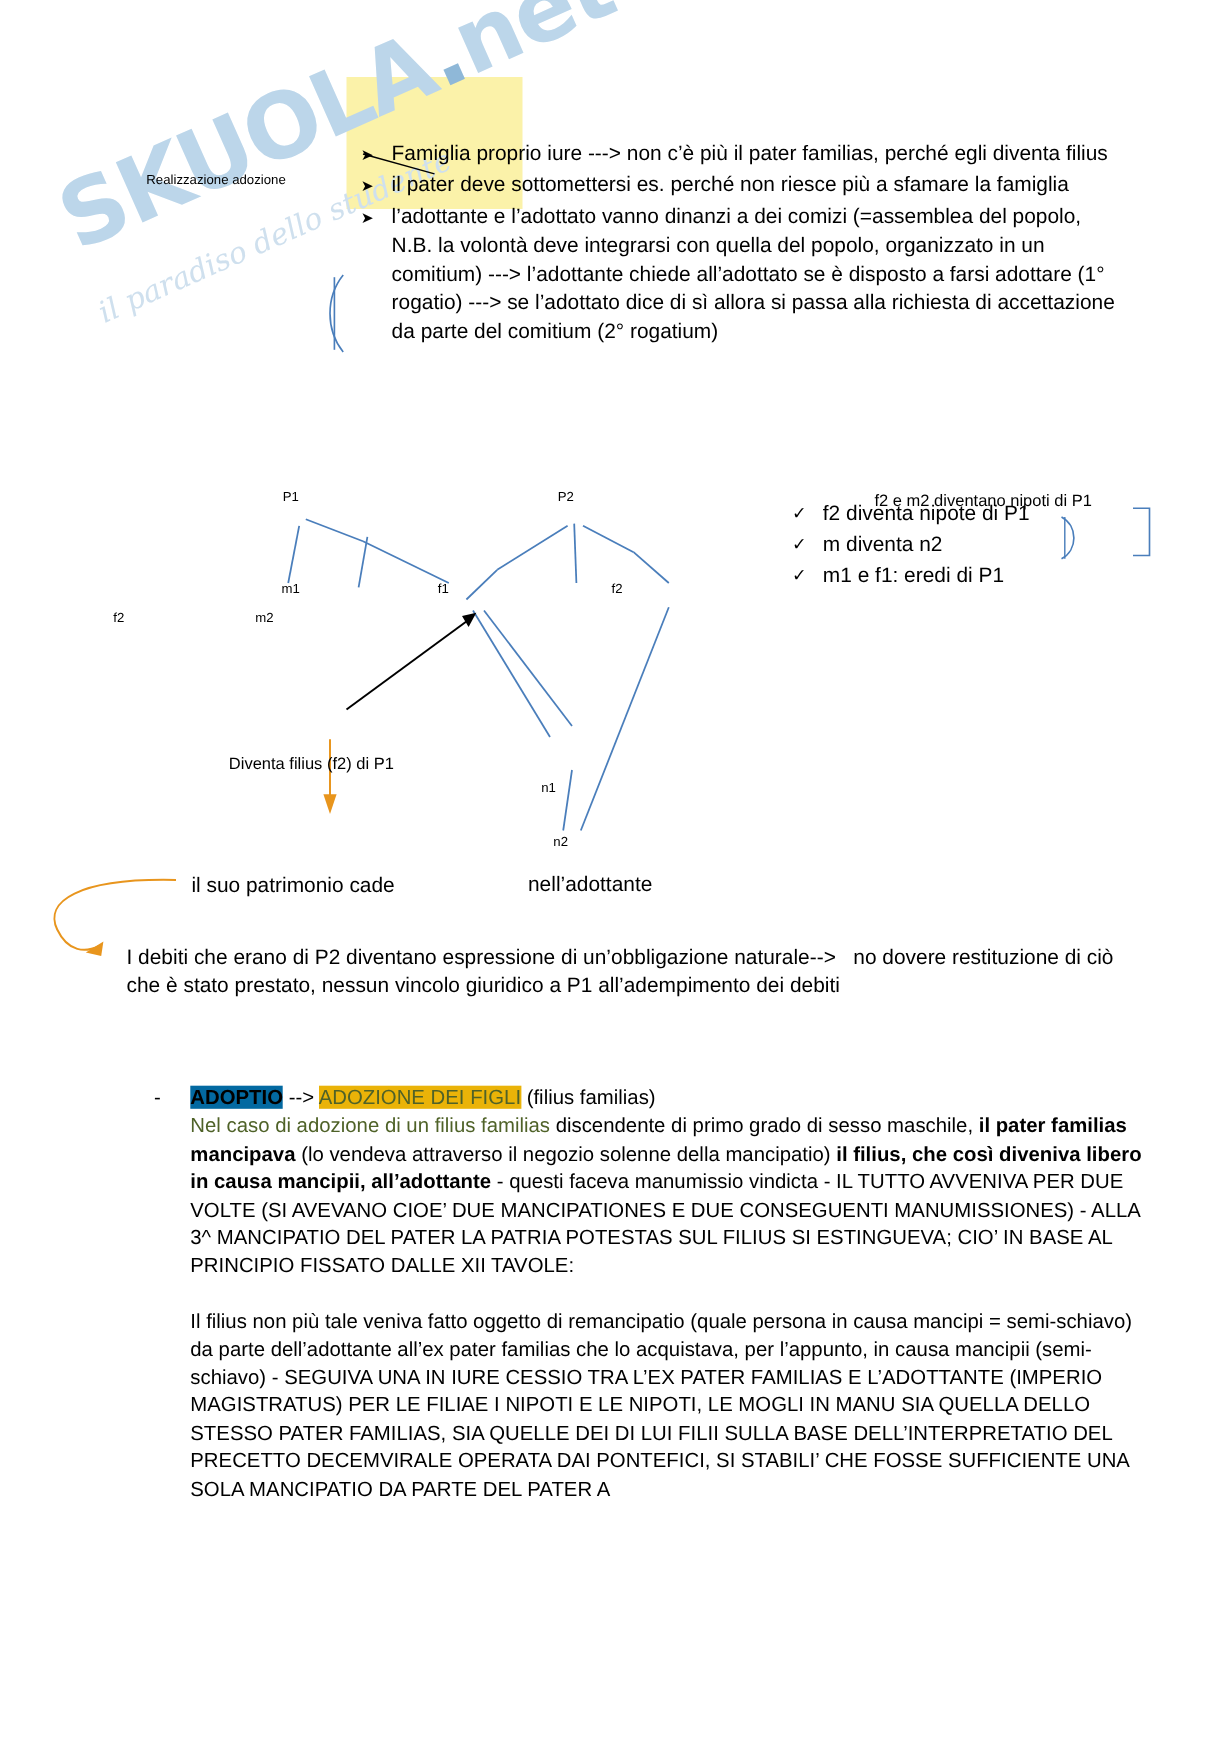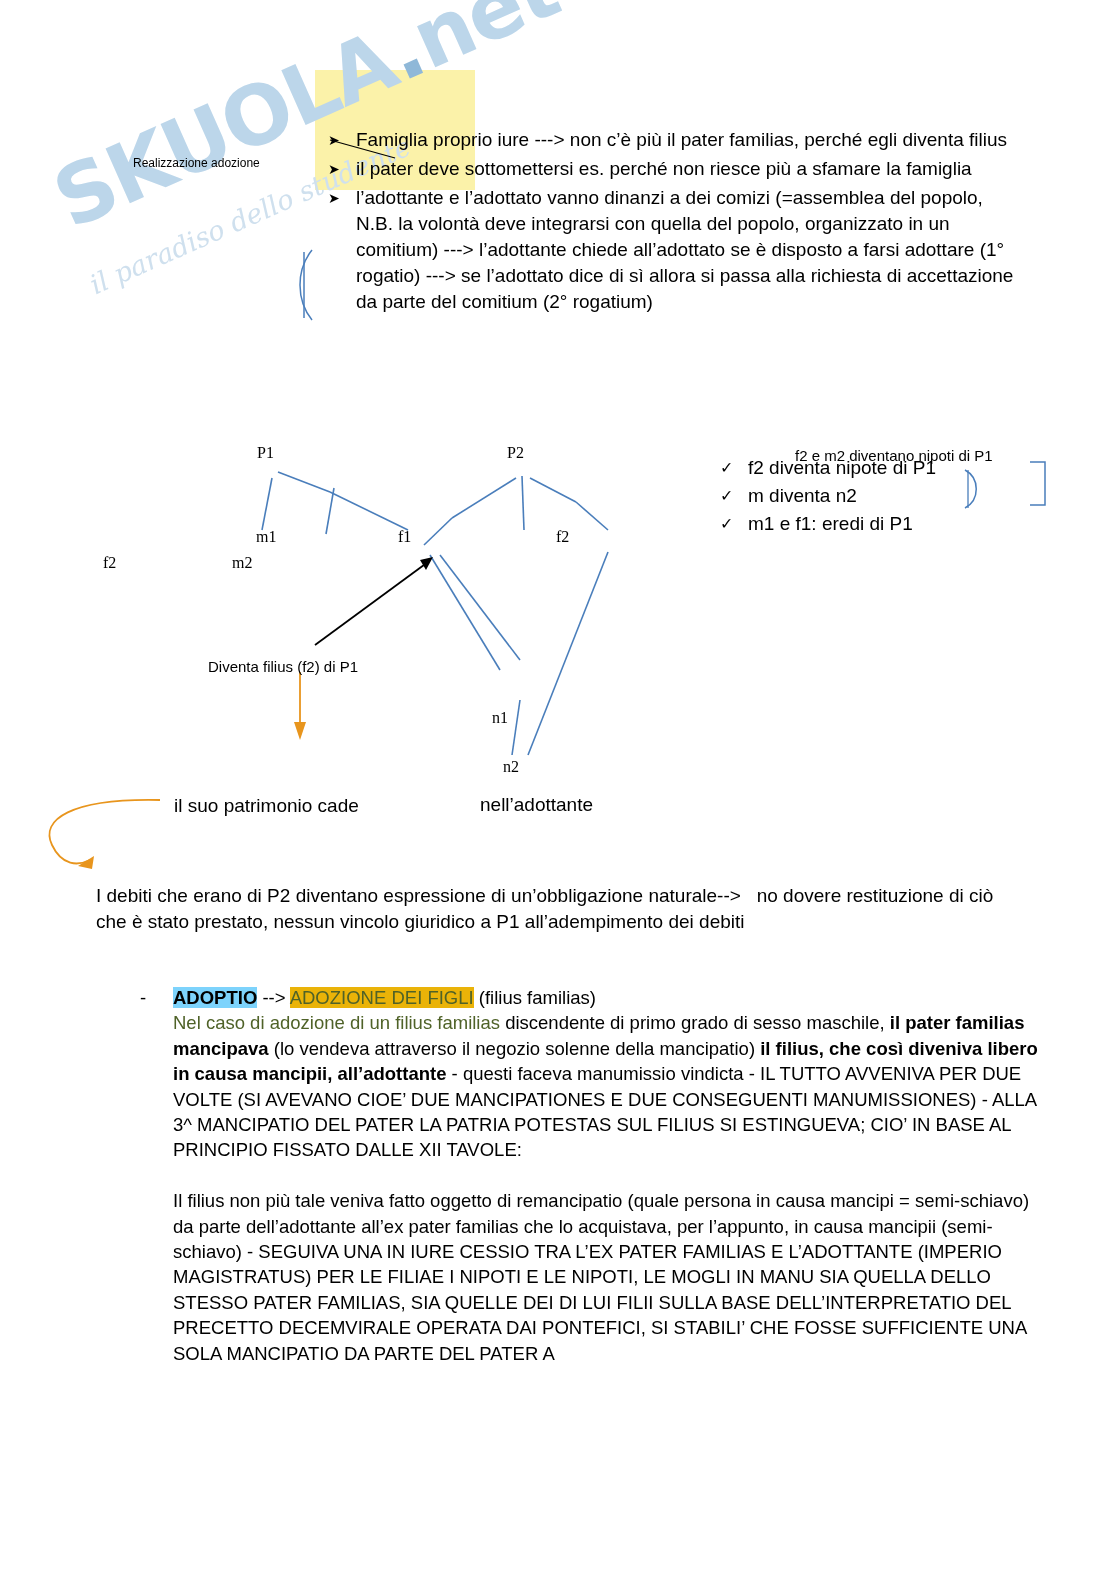--- a/index.html
+++ b/index.html
@@ -99,23 +99,22 @@
   }
   .bullet-row .marker {
     position: absolute;
     left: 3px;
     top: 0px;
     font-size: 14px;
     color: #000;
   }
   .node {
     position: absolute;
-    font-size: 16px;
+    font-size: 12px;
     color: #000;
-    font-family: Liberation Serif, serif;
   }
   .small-note {
     position: absolute;
     font-size: 15px;
   }
 
   
   .checklist {
     position: absolute;
     left: 718px;
@@ -156,21 +155,21 @@
   .dash {
     position: absolute;
     left: 0px;
     top: 0px;
     font-size: 18.5px;
   }
   .bottom-body {
     margin-left: 33px;
   }
   .hl-yellow {
-    background: #7dd3fc;
+    background: #0369a1;
     font-weight: bold;
     text-align: right;
   }
   .hl-gray {
     background: #eab308;
     color: #4f6228;
   }
   .green {
     color: #4f6228;
   }
@@ -252,42 +251,42 @@
   <div class="node" style="left:257px; top:444px;">P1</div>
   <div class="node" style="left:507px; top:444px;">P2</div>
   <div class="node" style="left:256px; top:528px;">m1</div>
   <div class="node" style="left:232px; top:554px;">m2</div>
   <div class="node" style="left:398px; top:528px;">f1</div>
   <div class="node" style="left:103px; top:554px;">f2</div>
   <div class="node" style="left:556px; top:528px;">f2</div>
   <div class="node" style="left:492px; top:709px;">n1</div>
   <div class="node" style="left:503px; top:758px;">n2</div>
 
-  <div class="small-note" style="left:208px; top:658px;">Diventa filius (f2) di P1</div>
+  <div class="small-note" style="left:208px; top:686px;">Diventa filius (f2) di P1</div>
   <div class="small-note" style="left:795px; top:447px;">f2 e m2 diventano nipoti di P1</div>
 
   <div class="checklist">
     <div class="check-row">
       <span class="marker">✓</span>
       <span>f2 diventa nipote di P1</span>
     </div>
     <div class="check-row">
       <span class="marker">✓</span>
       <span>m diventa n2</span>
     </div>
     <div class="check-row">
       <span class="marker">✓</span>
       <span>m1 e f1: eredi di P1</span>
     </div>
   </div>
 
   <div class="txt" style="left:174px; top:793px;">il suo patrimonio cade</div>
   <div class="txt" style="left:480px; top:792px;">nell’adottante</div>
 
-  <div class="para" style="left:96px; top:858px; width:905px;margin-top:25px;">I debiti che erano di P2 diventano espressione di un’obbligazione naturale--&gt;   no dovere restituzione di ciò che è stato prestato, nessun vincolo giuridico a P1 all’adempimento dei debiti</div>
+  <div class="para" style="left:115px; top:858px; width:905px;">I debiti che erano di P2 diventano espressione di un’obbligazione naturale--&gt;   no dovere restituzione di ciò che è stato prestato, nessun vincolo giuridico a P1 all’adempimento dei debiti</div>
 
   <div class="bottom-block">
     <span class="dash">-</span>
     <div class="bottom-body">
       <span class="hl-yellow">ADOPTIO</span><span> --&gt; </span><span class="hl-gray">ADOZIONE DEI FIGLI</span><span> (filius familias)</span><br>
       <span class="green">Nel caso di adozione di un filius familias</span><span> discendente di primo grado di sesso maschile, </span><span class="b">il pater familias mancipava</span><span> (lo vendeva attraverso il negozio solenne della mancipatio) </span><span class="b">il filius, che così diveniva libero in causa mancipii, all’adottante</span><span> - questi faceva manumissio vindicta - IL TUTTO AVVENIVA PER DUE VOLTE (SI AVEVANO CIOE’ DUE MANCIPATIONES E DUE CONSEGUENTI MANUMISSIONES) - ALLA 3^ MANCIPATIO DEL PATER LA PATRIA POTESTAS SUL FILIUS SI ESTINGUEVA; CIO’ IN BASE AL PRINCIPIO FISSATO DALLE XII TAVOLE:</span><br>
       <br>
       <span>Il filius non più tale veniva fatto oggetto di remancipatio (quale persona in causa mancipi = semi-schiavo) da parte dell’adottante all’ex pater familias che lo acquistava, per l’appunto, in causa mancipii (semi-schiavo) - SEGUIVA UNA IN IURE CESSIO TRA L’EX PATER FAMILIAS E L’ADOTTANTE (IMPERIO MAGISTRATUS) PER LE FILIAE I NIPOTI E LE NIPOTI, LE MOGLI IN MANU SIA QUELLA DELLO STESSO PATER FAMILIAS, SIA QUELLE DEI DI LUI FILII SULLA BASE DELL’INTERPRETATIO DEL PRECETTO DECEMVIRALE OPERATA DAI PONTEFICI, SI STABILI’ CHE FOSSE SUFFICIENTE UNA SOLA MANCIPATIO DA PARTE DEL PATER A</span>
     </div>
   </div>

